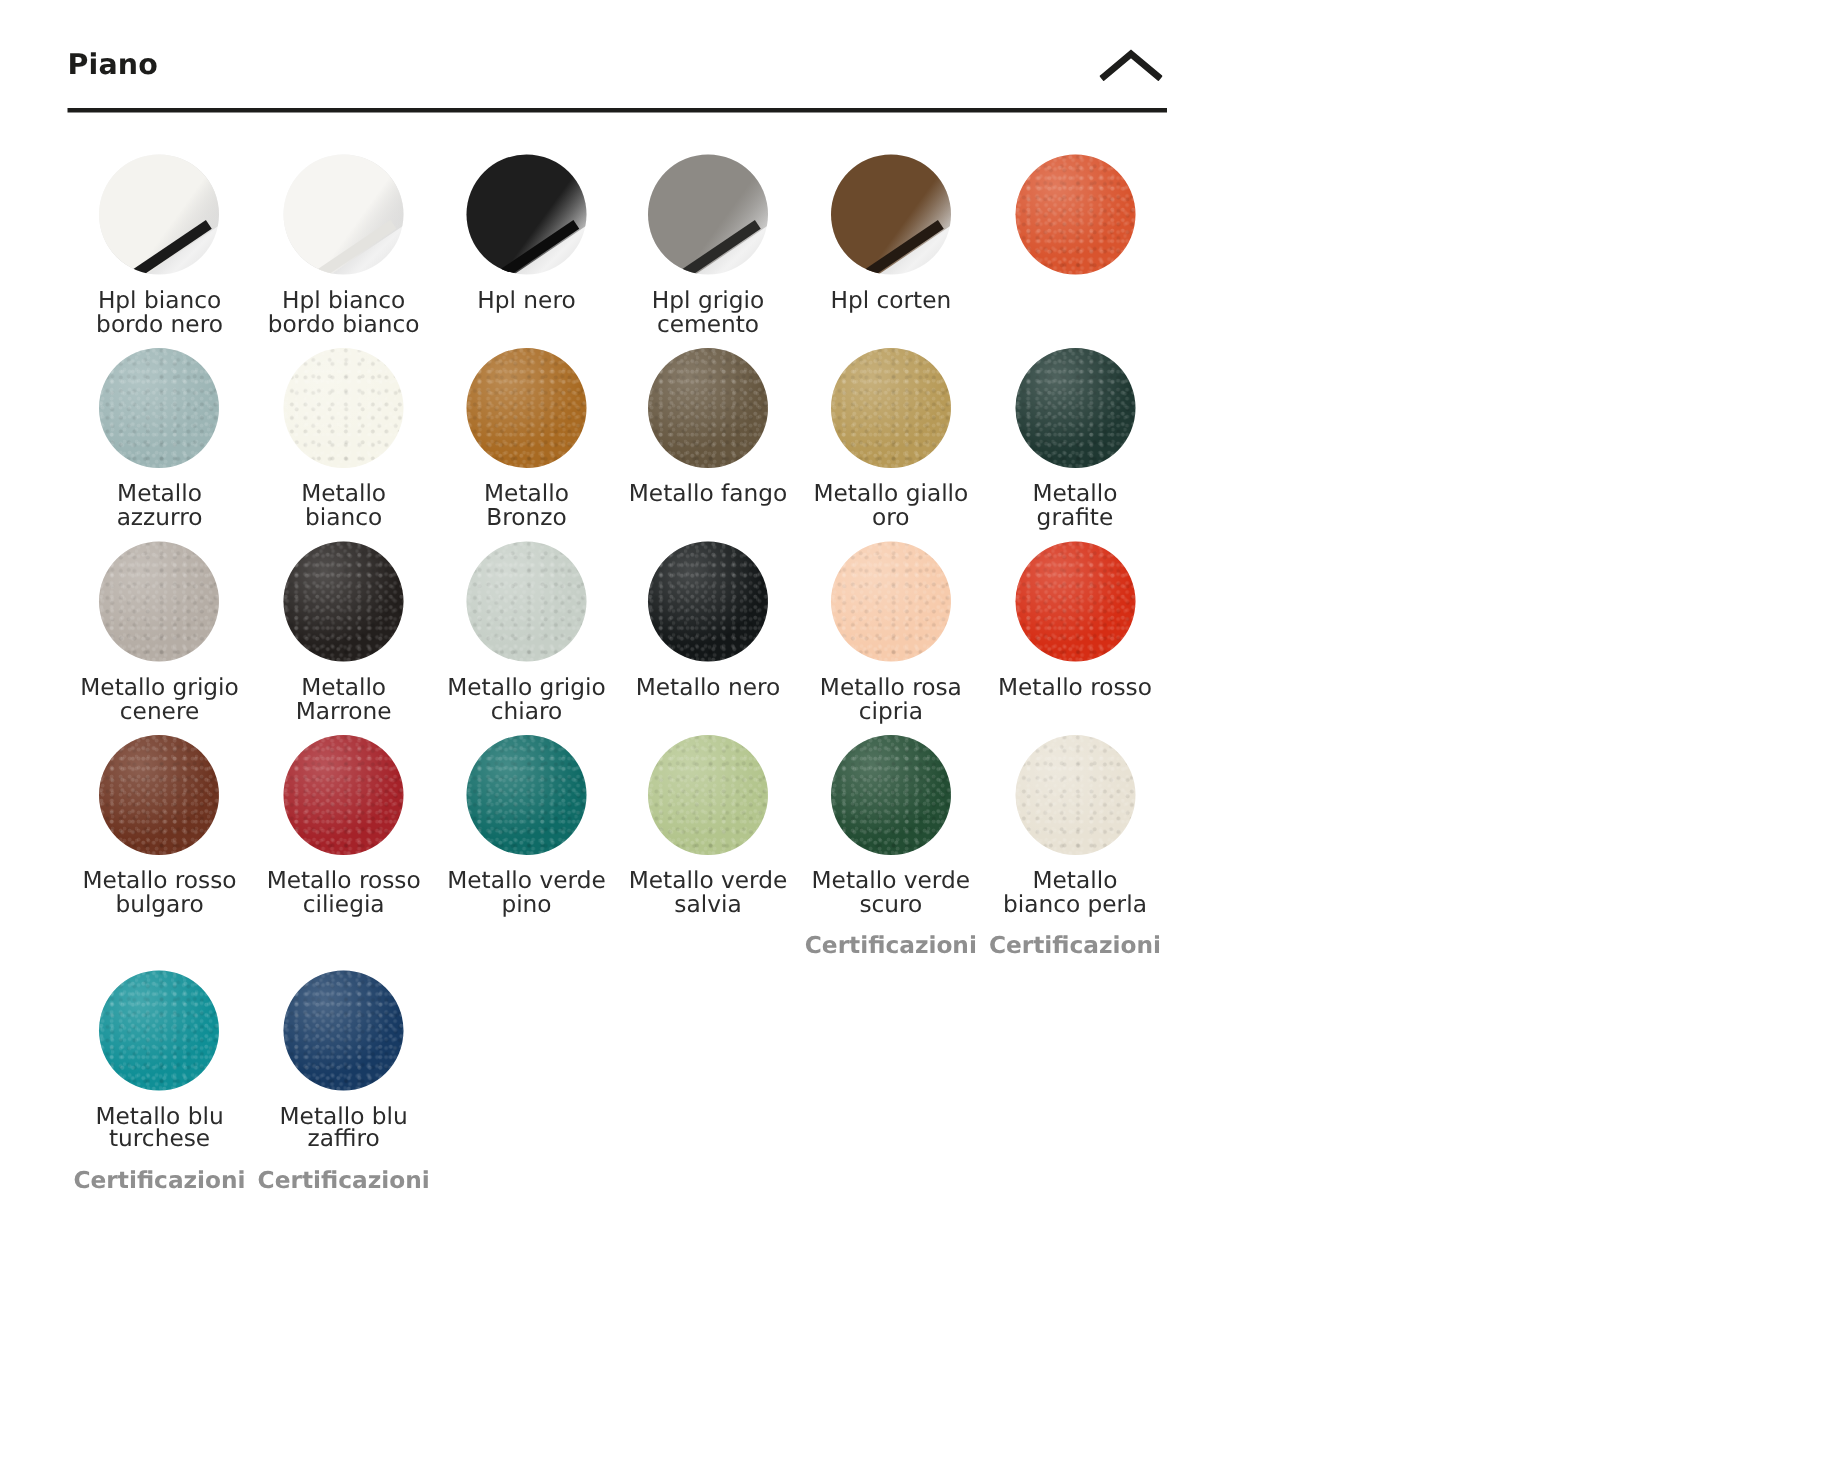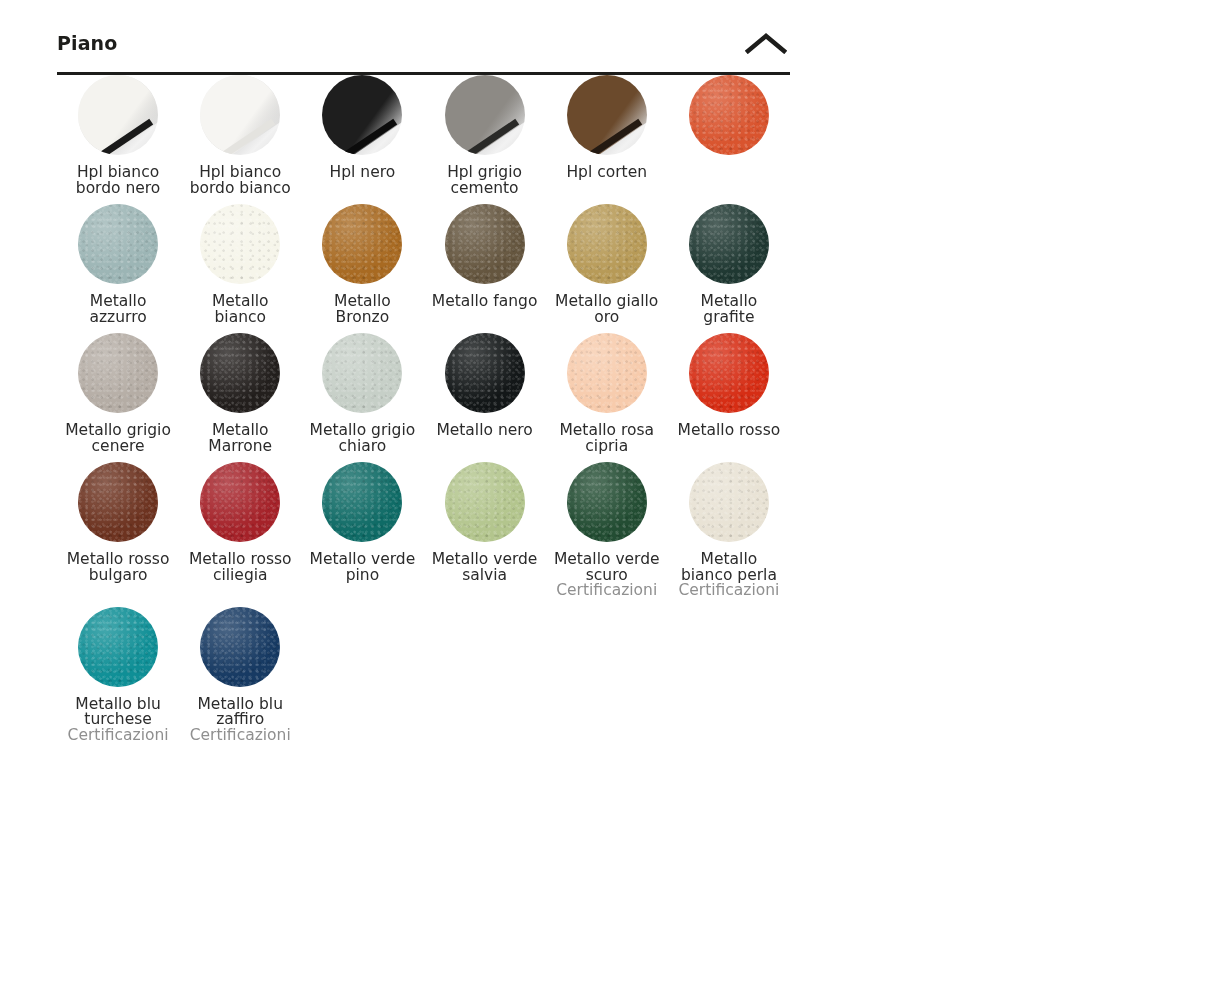--- a/index.html
+++ b/index.html
@@ -9,21 +9,21 @@
   }
   body {
     width: 1216px;
     height: 984px;
     font-family: "DejaVu Sans", "Liberation Sans", sans-serif;
     overflow: hidden;
   }
 
   .panel {
     position: absolute;
-    left: 57px;
+    left: 45px;
     top: 28px;
     width: 733px;
   }
 
   
   .panel-header {
     display: flex;
     align-items: center;
     justify-content: space-between;
     padding: 0 0 14px 0;
@@ -48,20 +48,21 @@
     cursor: pointer;
   }
   .collapse-btn svg { display: block; }
 
   
   .swatch-grid {
     display: grid;
     grid-template-columns: repeat(6, 1fr);
     column-gap: 0px;
     row-gap: 0px;
+    padding-top: 28px;
   }
   .swatch-cell {
     display: flex;
     flex-direction: column;
     align-items: center;
     cursor: pointer;
     padding: 0 4px 8px 4px;
   }
   .swatch-disc-wrap {
     width: 80px;
@@ -131,21 +132,22 @@
     color: #2b2b2b;
     text-align: center;
     max-width: 112px;
     word-wrap: break-word;
   }
   .swatch-cert {
     font-size: 15.5px;
     line-height: 15.5px;
     color: #8f8f8f;
     text-align: center;
-    margin-top: 0px;
+    margin-top: 12px;
+    font-weight: bold;
   }
 </style>
 </head>
 <body>
 
 <div class="panel">
 
   <div class="panel-header">
     <div class="panel-title">Piano</div>
     <button class="collapse-btn">

